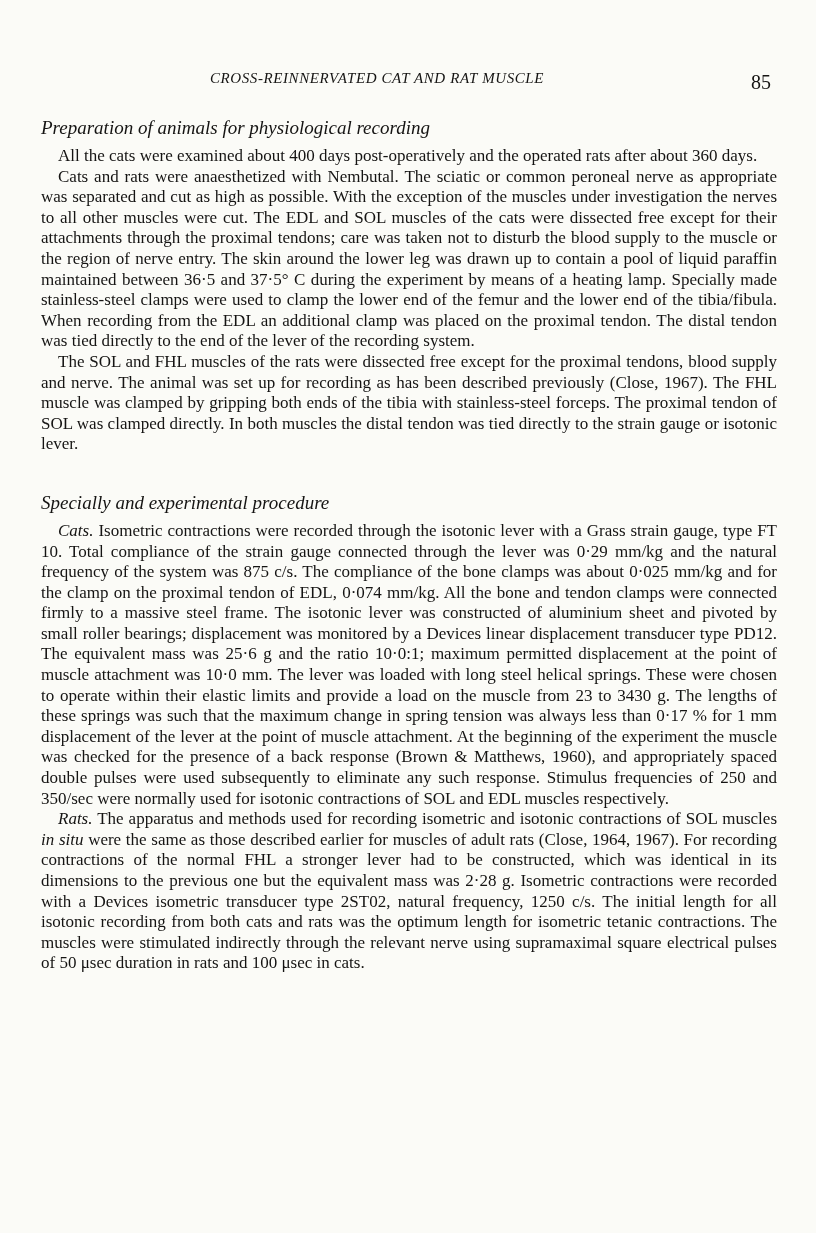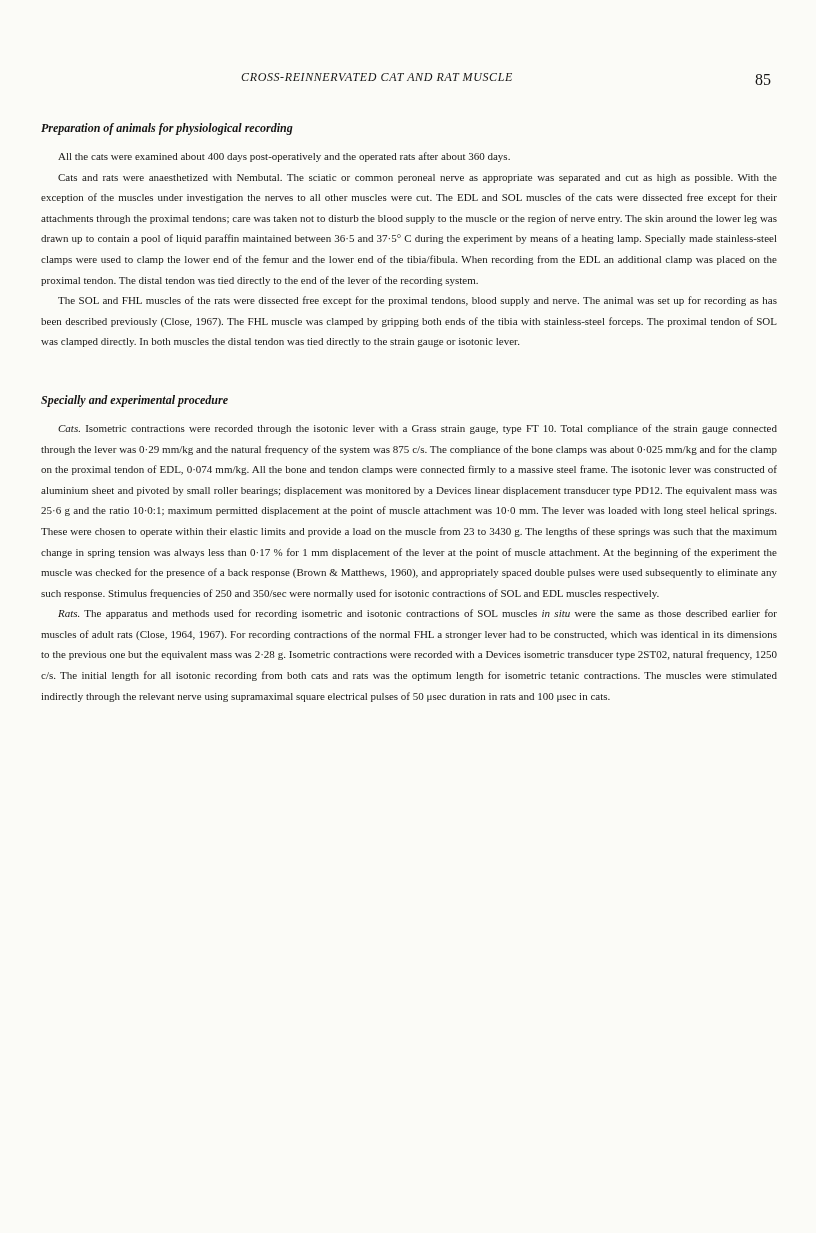--- a/index.html
+++ b/index.html
@@ -23,43 +23,43 @@
     height: 22px;
     margin-bottom: 26px;
   }
   .head-title {
     position: absolute;
     left: 0;
     right: 0;
     text-align: center;
     transform: translateX(-32px);
     font-style: italic;
-    font-size: 12px;
+    font-size: 15px;
     letter-spacing: 0.6px;
     white-space: nowrap;
   }
   .page-number {
     position: absolute;
     right: 6px;
     top: 1px;
-    font-size: 16px;
+    font-size: 20px;
     margin-left: 48px;
   }
   .section-heading {
     font-style: italic;
-    font-weight: bold;
-    font-size: 12px;
+    font-weight: normal;
+    font-size: 19px;
     line-height: 20px;
     margin-bottom: 8px;
   }
   .section-heading.spaced-above {
     margin-top: 38px;
   }
   .body-para {
-    font-size: 11px;
+    font-size: 17px;
     line-height: 20.6px;
     text-align: justify;
   }
   .body-para.indent {
     text-indent: 17px;
   }
   .body-para i { }
 </style>
 </head>
 <body>

